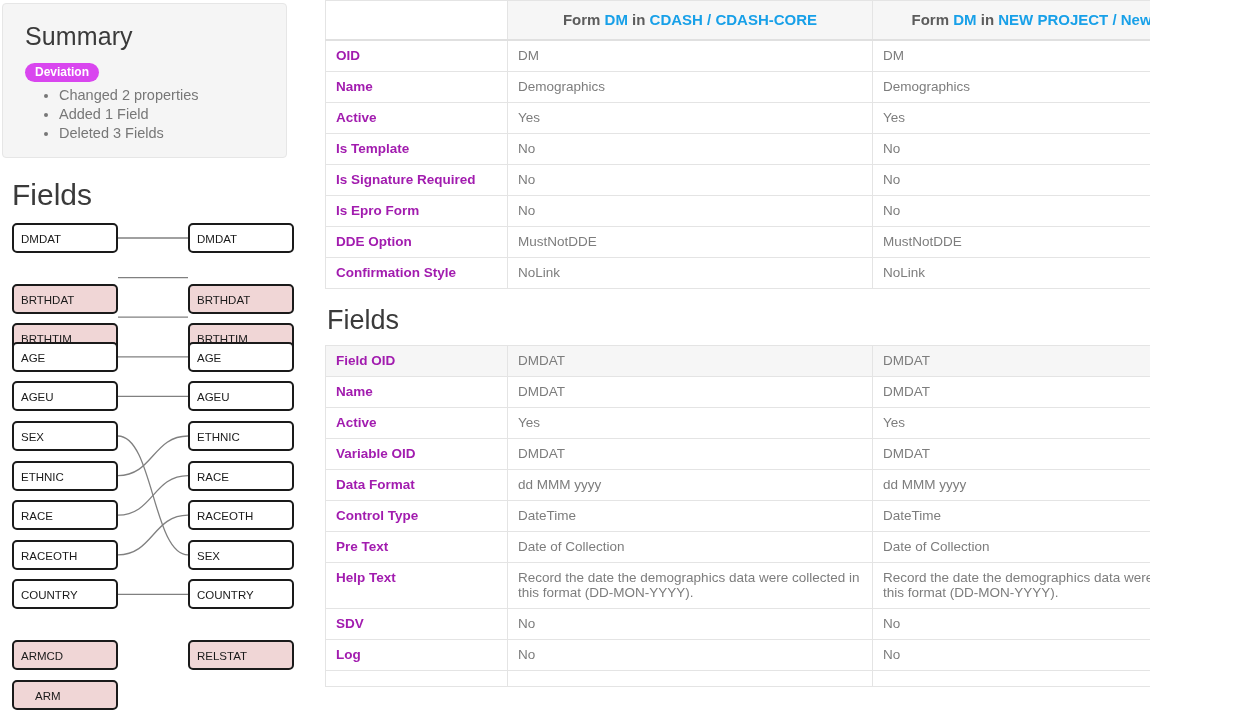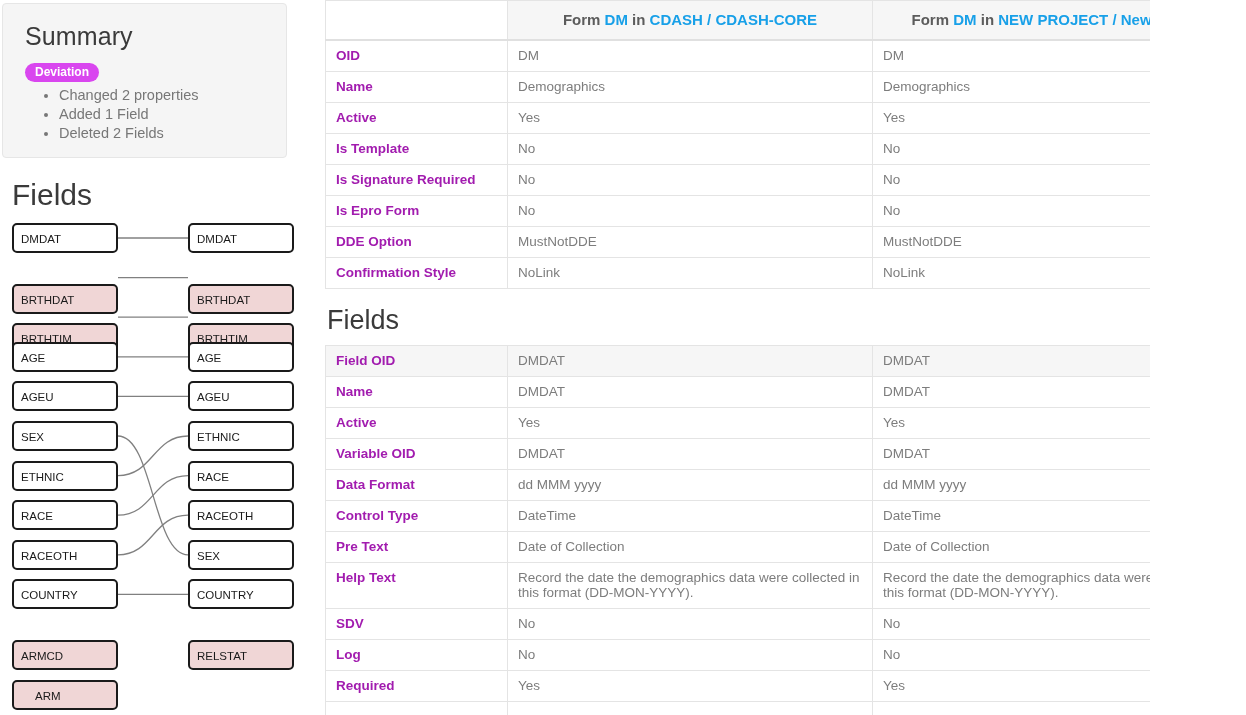--- a/index.html
+++ b/index.html
@@ -145,21 +145,21 @@
 <div id="root">
 
   <div id="left-pane">
 
     <div class="summary-card">
       <h1 class="summary-title">Summary</h1>
       <span class="badge">Deviation</span>
       <ul class="summary-list">
         <li>Changed 2 properties</li>
         <li>Added 1 Field</li>
-        <li>Deleted 2 Fields</li>
+        <li>Deleted 3 Fields</li>
       </ul>
     </div>
 
     <h2 class="fields-heading-left">Fields</h2>
 
     <div id="diagram">
       <svg id="edges" viewBox="0 0 312 500">
           <path d="M 118 26 L 188 26" fill="none" stroke="#808080" stroke-width="1.3"></path>
           <path d="M 118 65.6 L 188 65.6" fill="none" stroke="#808080" stroke-width="1.3"></path>
           <path d="M 118 105.2 L 188 105.2" fill="none" stroke="#808080" stroke-width="1.3"></path>
@@ -326,25 +326,20 @@
               <th class="rowlabel">SDV</th>
               <td class="val">No</td>
               <td class="val">No</td>
             </tr>
             <tr>
               <th class="rowlabel">Log</th>
               <td class="val">No</td>
               <td class="val">No</td>
             </tr>
             <tr>
-              <th class="rowlabel">Required</th>
-              <td class="val">Yes</td>
-              <td class="val">Yes</td>
-            </tr>
-            <tr>
               <th class="rowlabel"></th>
               <td class="val"></td>
               <td class="val"></td>
             </tr>
           </tbody>
       </table>
     </div>
 
   </div>
 </div>

